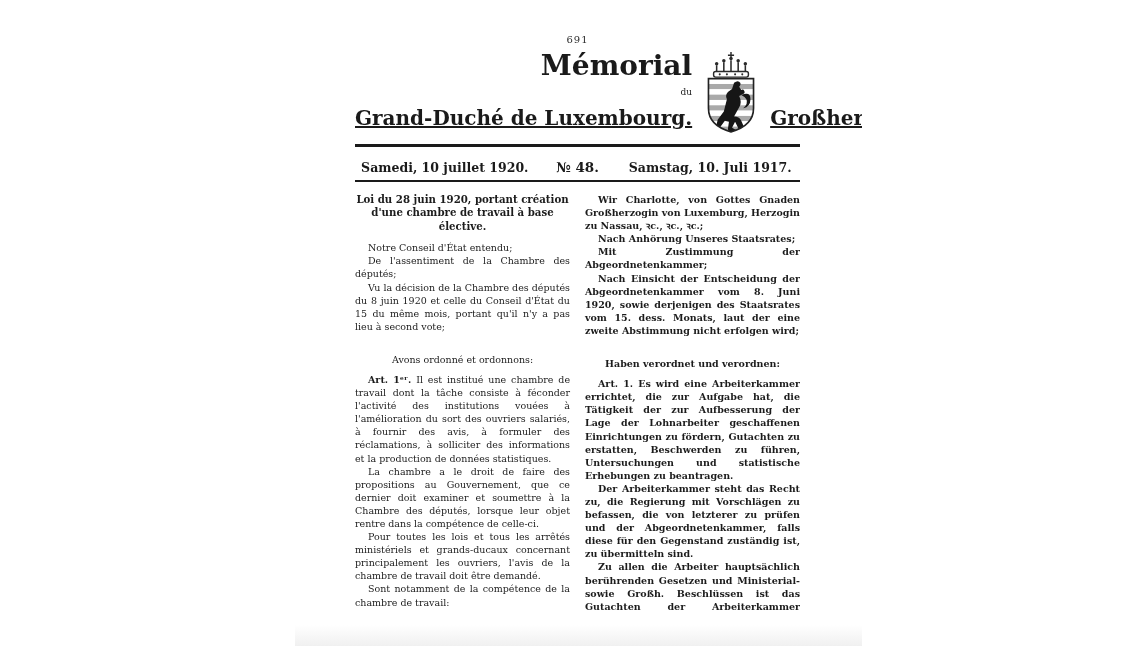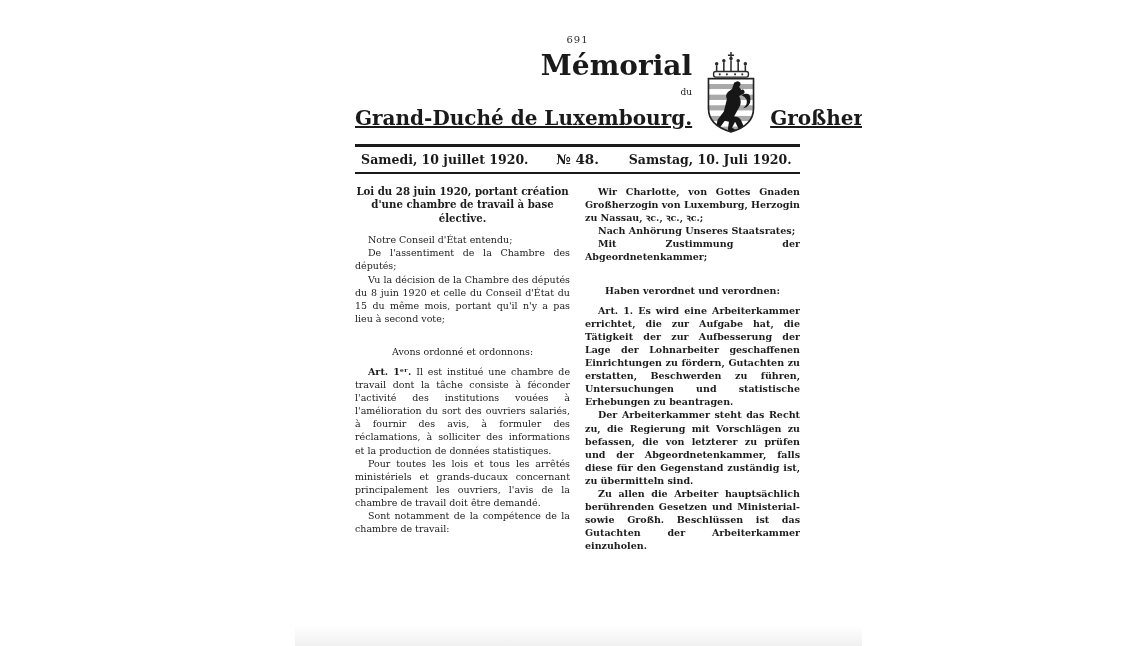--- a/index.html
+++ b/index.html
@@ -64,21 +64,21 @@
     justify-content: center;
     margin-top: 0px;
   }
 
   .date-bar {
     display: flex;
     align-items: baseline;
     border-top: 3px solid #1a1a1a;
     border-bottom: 2px solid #1a1a1a;
     margin-top: 9px;
-    padding: 4px 0 5px;
+    padding: 12px 0 5px;
     font-weight: bold;
     font-size: 12.5px;
   }
   .date-cell { text-align: center; }
   .date-left  { flex: 1.15; }
   .date-mid   { flex: 0.55; font-size: 13.5px; }
   .date-right { flex: 1.15; }
 
   .columns {
     display: flex;
@@ -175,41 +175,43 @@
       <div class="mast-block">
         <div class="mast-title de">Memorial</div>
         <div class="mast-sub">des</div>
         <div class="mast-line">Großherzogtums Luxemburg.</div>
       </div>
     </div>
 
     <div class="date-bar">
       <div class="date-cell date-left">Samedi, 10 juillet 1920.</div>
       <div class="date-cell date-mid">№ 48.</div>
-      <div class="date-cell date-right">Samstag, 10. Juli 1920.</div>
+      <div class="date-cell date-right">Samstag, 10. Juli 1917.</div>
     </div>
 
     <div class="columns">
 
       <div class="col fr">
         <div class="col-heading">Loi du 28 juin 1920, portant création d'une chambre de travail à base élective.</div>
         <p>Notre Conseil d'État entendu;</p>
         <p>De l'assentiment de la Chambre des députés;</p>
         <p>Vu la décision de la Chambre des députés du 8 juin 1920 et celle du Conseil d'État du 15 du même mois, portant qu'il n'y a pas lieu à second vote;</p>
         <p class="decree">Avons ordonné et ordonnons:</p>
         <p><b class="lead">Art. 1ᵉʳ.</b><span> Il est institué une chambre de travail dont la tâche consiste à féconder l'activité des institutions vouées à l'amélioration du sort des ouvriers salariés, à fournir des avis, à formuler des réclamations, à solliciter des informations et la production de données statistiques.</span></p>
+        <p>La chambre a le droit de faire des propositions au Gouvernement, que ce dernier doit examiner et soumettre à la Chambre des députés, lorsque leur objet rentre dans la compétence de celle-ci.</p>
         <p>Pour toutes les lois et tous les arrêtés ministériels et grands-ducaux concernant principalement les ouvriers, l'avis de la chambre de travail doit être demandé.</p>
         <p>Sont notamment de la compétence de la chambre de travail:</p>
 
       </div>
 
       <div class="col de">
         <p>Wir Charlotte, von Gottes Gnaden Großherzogin von Luxemburg, Herzogin zu Nassau, ꝛc., ꝛc., ꝛc.;</p>
         <p>Nach Anhörung Unseres Staatsrates;</p>
         <p>Mit Zustimmung der Abgeordnetenkammer;</p>
+        <p>Nach Einsicht der Entscheidung der Abgeordnetenkammer vom 8. Juni 1920, sowie derjenigen des Staatsrates vom 15. dess. Monats, laut der eine zweite Abstimmung nicht erfolgen wird;</p>
         <p class="decree">Haben verordnet und verordnen:</p>
         <p><b class="lead">Art. 1.</b><span> Es wird eine Arbeiterkammer errichtet, die zur Aufgabe hat, die Tätigkeit der zur Aufbesserung der Lage der Lohnarbeiter geschaffenen Einrichtungen zu fördern, Gutachten zu erstatten, Beschwerden zu führen, Untersuchungen und statistische Erhebungen zu beantragen.</span></p>
         <p>Der Arbeiterkammer steht das Recht zu, die Regierung mit Vorschlägen zu befassen, die von letzterer zu prüfen und der Abgeordnetenkammer, falls diese für den Gegenstand zuständig ist, zu übermitteln sind.</p>
         <p>Zu allen die Arbeiter hauptsächlich berührenden Gesetzen und Ministerial- sowie Großh. Beschlüssen ist das Gutachten der Arbeiterkammer einzuholen.</p>
 
       </div>
 
     </div>
   </div>
 </div>

